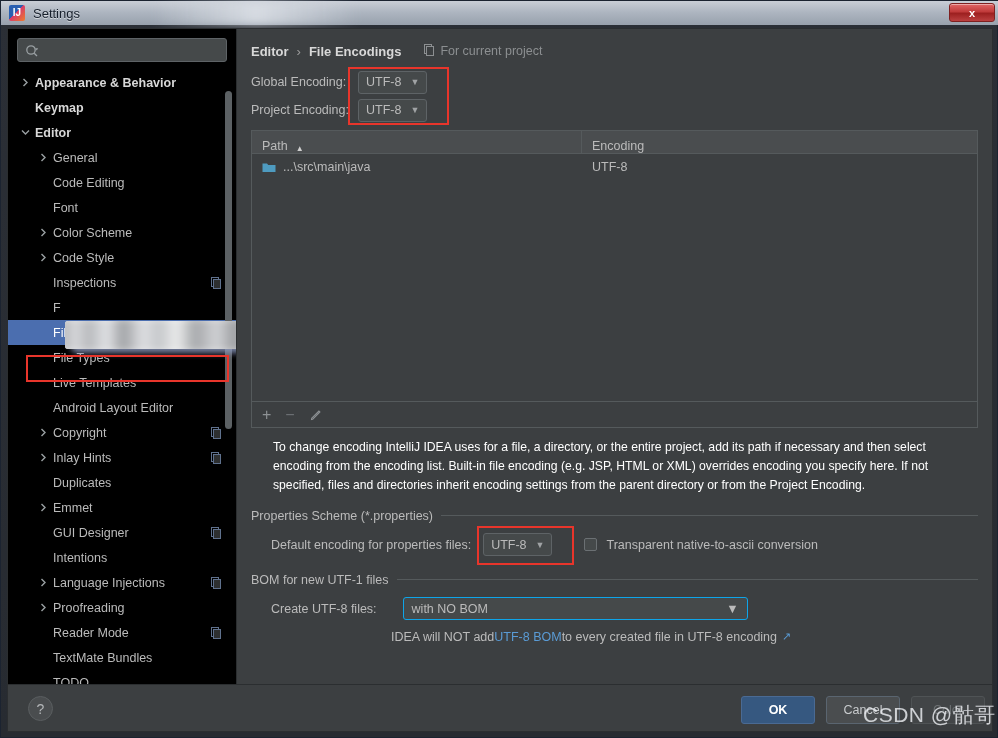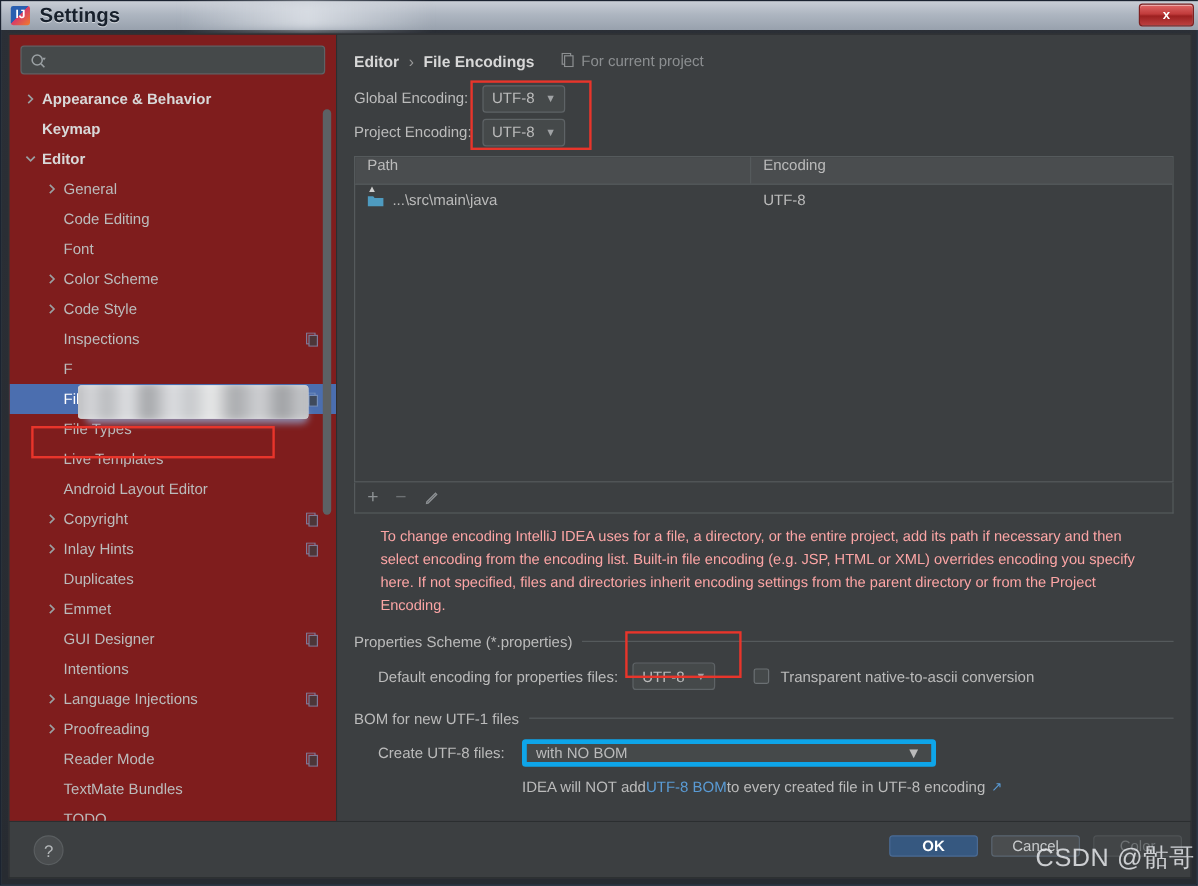--- a/index.html
+++ b/index.html
@@ -28,41 +28,40 @@
     filter: blur(4px);
   }
   #app-icon {
     width: 16px; height: 16px; margin-left: 8px; position: relative; z-index: 3;
     background: linear-gradient(135deg,#2a5fb0 0%,#2a5fb0 45%,#d63b6a 46%,#f07c2b 100%);
     border-radius: 2px;
     display:flex;align-items:center;justify-content:center;
     color:#fff; font-size:10px; font-weight:bold; line-height:1;
   }
   #title-text {
-    margin-left: 8px; font-size: 17px; color: #17202c; position: relative; z-index: 3;
+    margin-left: 8px; font-size: 13px; color: #17202c; position: relative; z-index: 3;
     text-shadow: 0 1px 0 rgba(255,255,255,.55);
-    font-weight: bold;
   }
   #close-btn {
     position: absolute; right: 4px; top: 2px; width: 46px; height: 19px;
     border-radius: 3px; border: 1px solid #7e2020;
     background: linear-gradient(180deg,#e06666 0%,#c13b3b 45%,#9d2020 55%,#bb4040 100%);
     display: flex; align-items: center; justify-content: center;
     color: #fff; font-size: 11px; font-weight: bold;
     box-shadow: inset 0 1px 0 rgba(255,255,255,.45);
   }
 
   
   #dialog-body {
     position: absolute; left: 6px; top: 27px; width: 986px; height: 657px;
     background: #3c3f41; border: 1px solid #2b2e30;
     display: flex;
   }
   #sidebar {
-    width: 273px; height: 100%; background: #7f1d1d;
+    width: 229px; height: 100%; background: #000000;
     border-right: 1px solid #2b2e30; position: relative; overflow: hidden;
   }
   #searchwrap { padding: 9px 9px 4px 9px; }
   #search-input {
     width: 100%; height: 24px; background: #45494a;
     border: 1px solid #5e6366; border-radius: 3px;
     color: #bbbbbb; font-size: 12px; padding: 0 6px 0 24px;
     font-family: "Liberation Sans", sans-serif;
   }
   #search-icon {
@@ -142,70 +141,70 @@
 
   
   #enc-table {
     margin-top: 6px; border: 1px solid #555a5c; background: #3c3f41;
     height: 272px; position: relative;
   }
   #enc-head {
     display: flex; height: 23px; background: #4a4d4f;
     border-bottom: 1px solid #555a5c; font-size: 12.5px; color: #bbbbbb;
   }
-  #enc-head .th { display: flex; align-items: flex-start; padding-left: 10px; gap: 8px; flex-direction: column; }
+  #enc-head .th { display: flex; align-items: flex-end; padding-left: 10px; gap: 8px; }
   #enc-head .th.path { width: 330px; border-right: 1px solid #555a5c; }
   .sortarrow { font-size: 8px; color: #cfcfcf; }
   .enc-row { display: flex; height: 26px; align-items: center; font-size: 12.5px; color: #bbbbbb; }
   .enc-row .cell.path { width: 330px; display: flex; align-items: center; gap: 7px; padding-left: 10px; }
   .enc-row .cell.enc { padding-left: 10px; }
   .folder-icon { width: 14px; height: 11px; flex: 0 0 14px; }
 
   #enc-toolbar {
     display: flex; align-items: center; gap: 14px; height: 26px;
     border: 1px solid #555a5c; border-top: none;
     padding-left: 10px; color: #8d9194; font-size: 16px; background: #3c3f41;
   }
   #enc-toolbar .tb { display: flex; align-items: center; }
   #desc {
     margin-top: 10px; padding: 0 18px 0 22px;
-    font-size: 12.2px; line-height: 1.55; color: #fca5a5;
+    font-size: 12.2px; line-height: 1.55; color: #ffffff;
   }
 
   .section { margin-top: 14px; }
   .section-header { display: flex; align-items: center; gap: 8px; }
   .section-title { font-size: 12.5px; color: #bbbbbb; white-space: nowrap; }
   .section-rule { flex: 1; height: 1px; background: #555a5c; }
 
   .chk {
     width: 13px; height: 13px; border: 1px solid #6b7073;
     background: #45494a; border-radius: 2px; flex: 0 0 13px;
   }
 
   #bom-combo {
     width: 345px; height: 23px; background: #45494a;
-    border: 4px solid #0ea5e9; border-radius: 3px;
+    border: 1px solid #0ea5e9; border-radius: 3px;
     display: flex; align-items: center; justify-content: space-between;
     padding: 0 8px; font-size: 12.5px; color: #bbbbbb;
   }
   .link { color: #5a9bd5; }
   .extlink { color: #5a9bd5; font-size: 11px; }
 
   
   #footer {
     position: absolute; left: 6px; top: 684px; width: 986px; height: 47px;
     background: #3c3f41; border: 1px solid #2b2e30; border-top: none;
   }
   #help-btn {
     position: absolute; left: 20px; top: 11px; width: 25px; height: 25px;
     border-radius: 50%; background: #4a4d4f; border: 1px solid #5a5e60;
     color: #b4b7b9; font-size: 14px; display: flex; align-items: center; justify-content: center;
   }
   .dlg-btn {
-    position: absolute; top: 11px; height: 18px; border-radius: 3px;
+    position: absolute; top: 11px; height: 28px; border-radius: 3px;
     display: flex; align-items: center; justify-content: center;
     font-size: 12.5px; border: 1px solid #5a6570;
   }
   #ok-btn   { right: 177px; width: 74px; background: #365880; border-color: #4a6a93; color: #ffffff; font-weight: bold; }
   #cancel-btn { right: 92px; width: 74px; background: #4a4d4f; color: #c8cbcd; }
   #apply-btn  { right: 7px;  width: 74px; background: #424547; color: #6e7274; border-color: #4f5355; }
 
   #watermark {
     position: absolute; left: 862px; top: 700px;
     font-size: 21px; color: rgba(235,238,242,.82);
@@ -562,21 +561,21 @@
           <span class="chk" style="margin-left:32px;"></span>
           <span class="field-label" style="margin-left:9px;">Transparent native-to-ascii conversion</span>
         </div>
       </div>
 
       <div class="section">
         <div class="section-header">
           <span class="section-title">BOM for new UTF-1 files</span>
           <span class="section-rule"></span>
         </div>
-        <div class="field-row" style="margin-top:8px; padding-left:20px;">
+        <div class="field-row" style="margin-top:8px; padding-left:20px;gap:12px;">
           <span class="field-label">Create UTF-8 files:</span>
           <span id="bom-combo" style="margin-left:14px;">
             <span>with NO BOM</span>
             <span class="caret">▼</span>
           </span>
         </div>
         <div class="field-row" style="padding-left:140px;">
           <span class="field-label">IDEA will NOT add </span>
           <span class="link" style="font-size:12.5px;">UTF-8 BOM</span>
           <span class="field-label"> to every created file in UTF-8 encoding</span>

